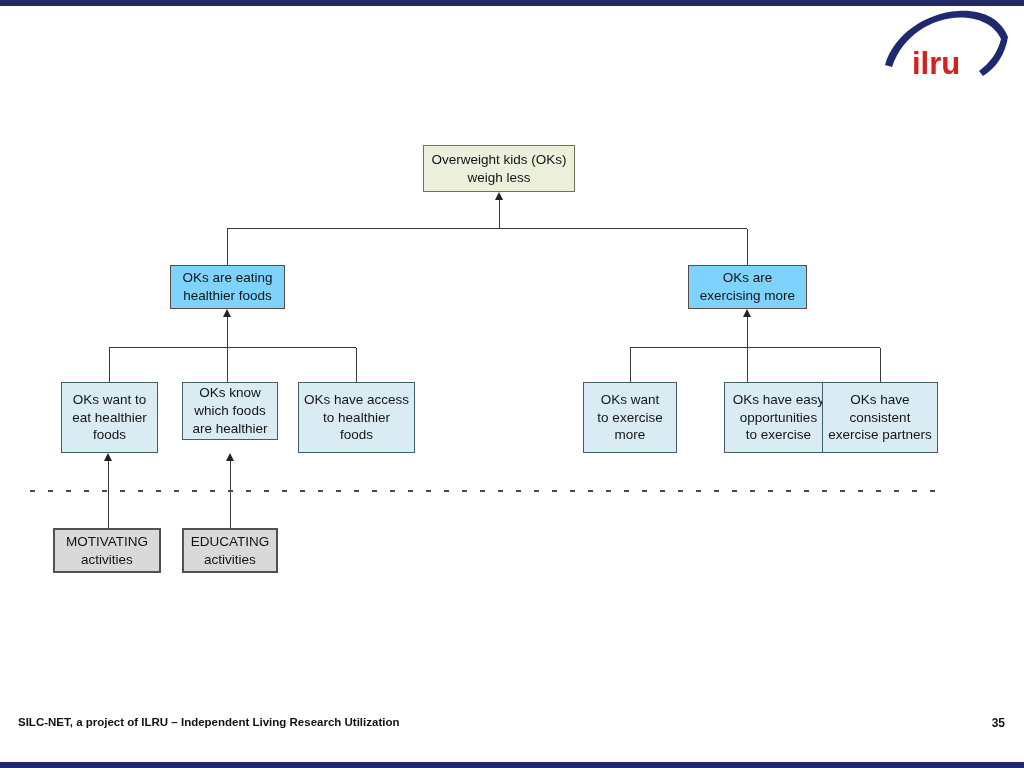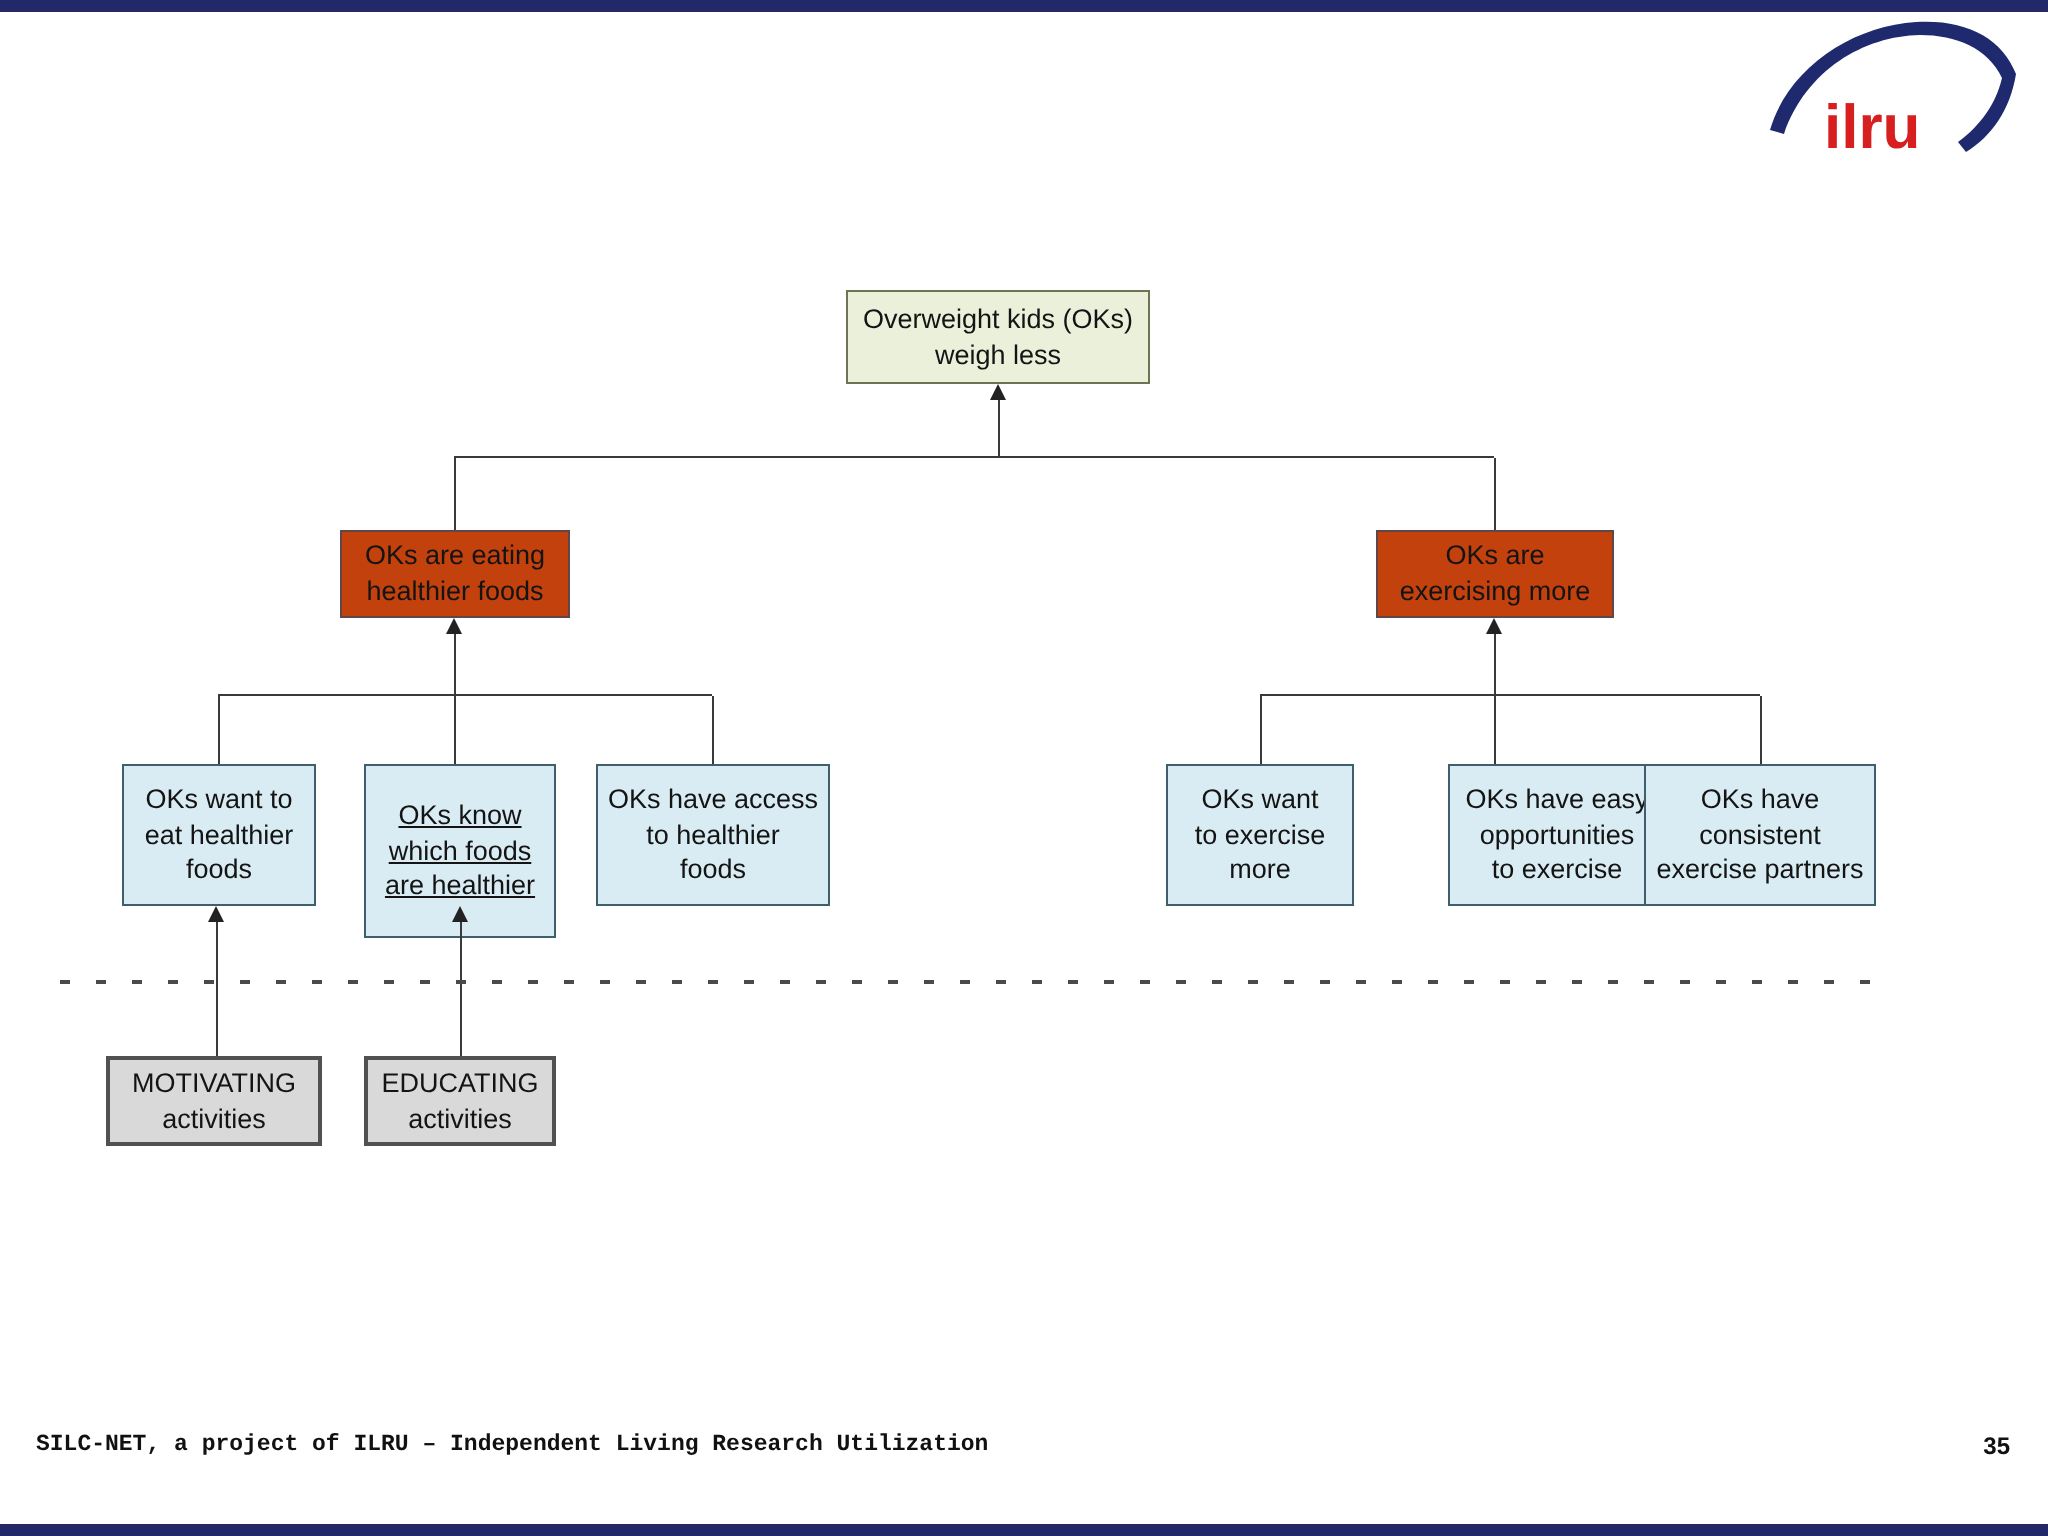--- a/index.html
+++ b/index.html
@@ -19,47 +19,47 @@
     font-size:44px;font-weight:bold;letter-spacing:-1.5px;
     color:#3c3c9e;line-height:1.1;white-space:nowrap;
   }
   .logo{position:absolute;left:884px;top:8px;width:126px;height:72px;}
   .box{
     position:absolute;display:flex;align-items:center;justify-content:center;
     text-align:center;font-size:13.5px;line-height:1.32;color:#141414;
     white-space:pre-line;box-sizing:border-box;
   }
   .outcome{background:#eaf0da;border:1.5px solid #6f7254;left:423px;top:145px;width:152px;height:47px;}
-  .pink{background:#c2410c;border:1.5px solid #5f4747;}
+  .pink{background:#7dd3fc;border:1.5px solid #5f4747;}
   .pink.p1{left:170px;top:265px;width:115px;height:44px;}
   .pink.p2{left:688px;top:265px;width:119px;height:44px;}
   .blue{background:#d9ecf3;border:1.5px solid #3e5f6b;}
   .blue.b1{left:61px; top:382px;width:97px; height:71px;}
-  .blue.b2{left:182px;top:382px;width:96px; height:87px;text-decoration:underline;}
+  .blue.b2{left:182px;top:382px;width:96px; height:58px;}
   .blue.b3{left:298px;top:382px;width:117px;height:71px;}
   .blue.b4{left:583px;top:382px;width:94px; height:71px;}
   .blue.b5{left:724px;top:382px;width:109px;height:71px;}
   .blue.b6{left:822px;top:382px;width:116px;height:71px;}
   .gray{background:#d9d9d9;border:2px solid #515151;}
   .gray.g1{left:53px; top:528px;width:108px;height:45px;}
   .gray.g2{left:182px;top:528px;width:96px; height:45px;}
   .vl{position:absolute;width:1px;background:#3a3a3a;}
   .hl{position:absolute;height:1px;background:#3a3a3a;}
   .arr{
     position:absolute;width:0;height:0;
     border-left:4.5px solid transparent;border-right:4.5px solid transparent;
     border-bottom:8px solid #222;
   }
   .dashed{
     position:absolute;left:30px;top:490px;width:918px;height:2px;
     background:repeating-linear-gradient(90deg,#4a4a4a 0 5px,transparent 5px 18px);
   }
   .footer{
     position:absolute;left:18px;top:716px;
-    font-size:11.5px;font-weight:bold;color:#111;font-family:Liberation Mono, monospace;
+    font-size:11.5px;font-weight:bold;color:#111;
   }
   .pagenum{
     position:absolute;right:19px;top:716px;
     font-size:12px;font-weight:bold;color:#111;
   }
 </style>
 </head>
 <body>
 
 <div class="slide">

